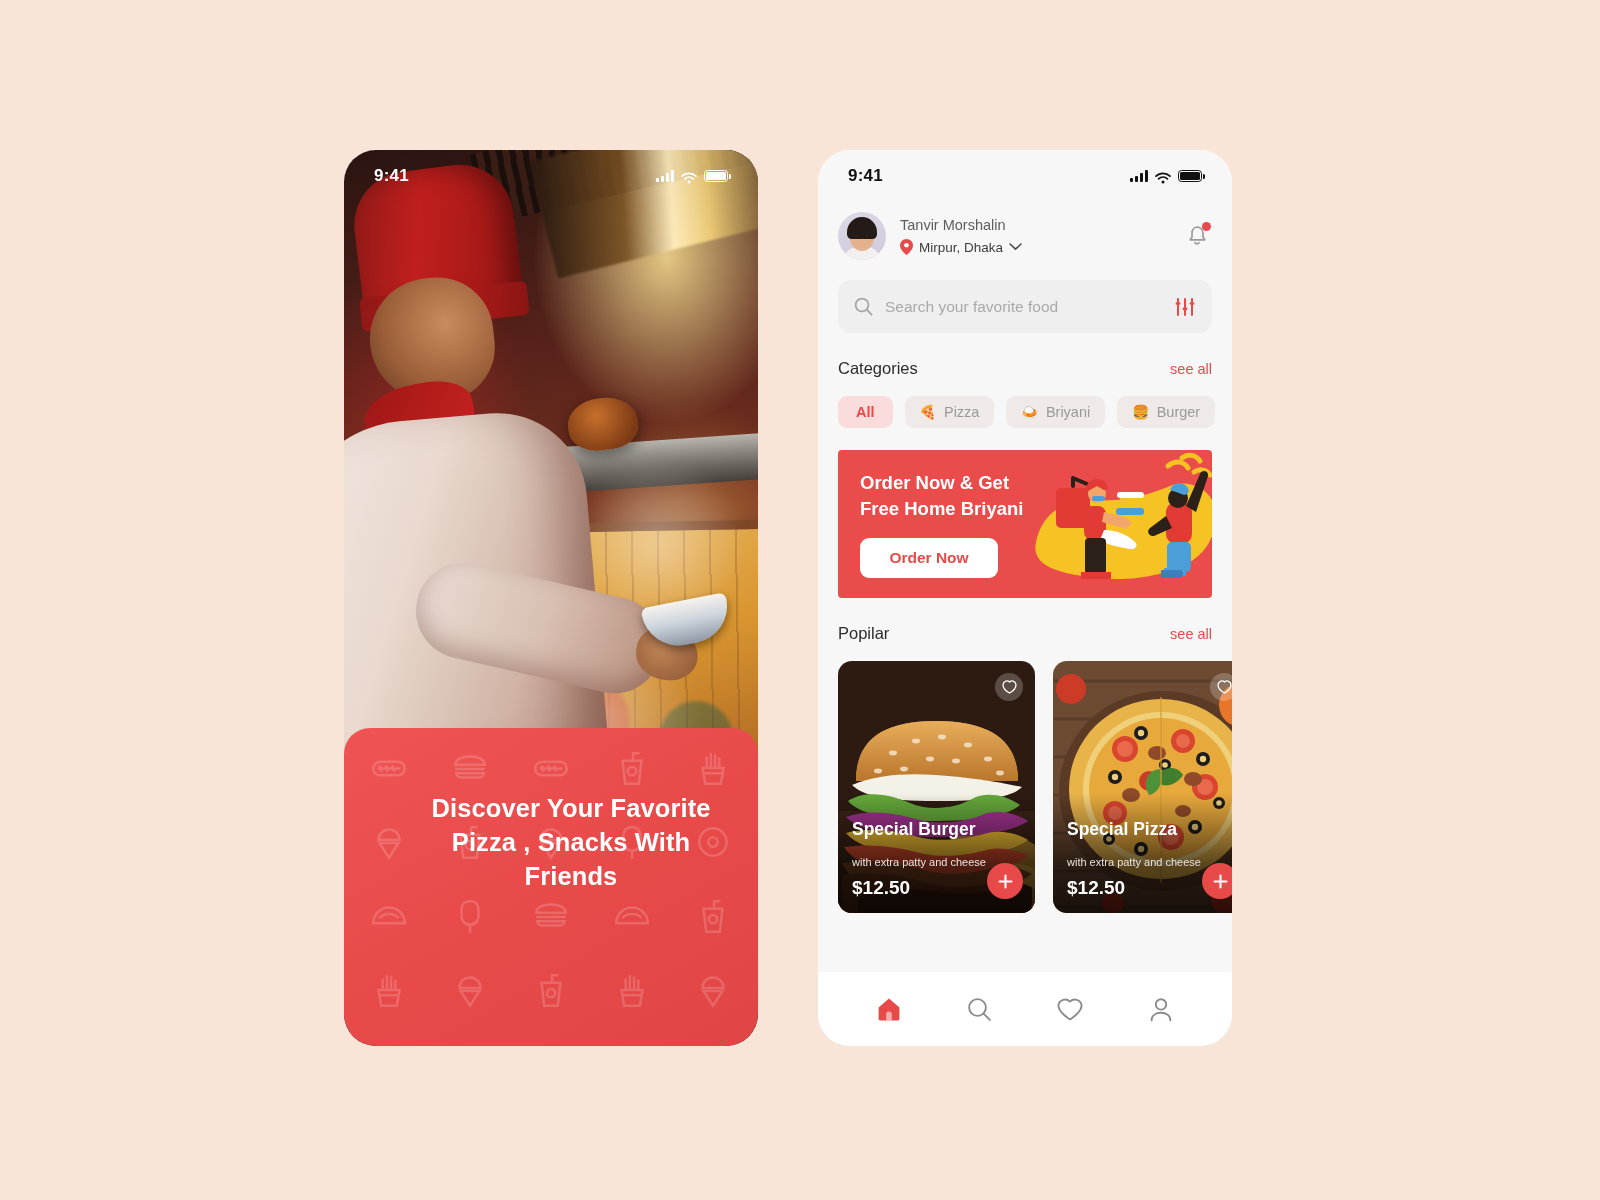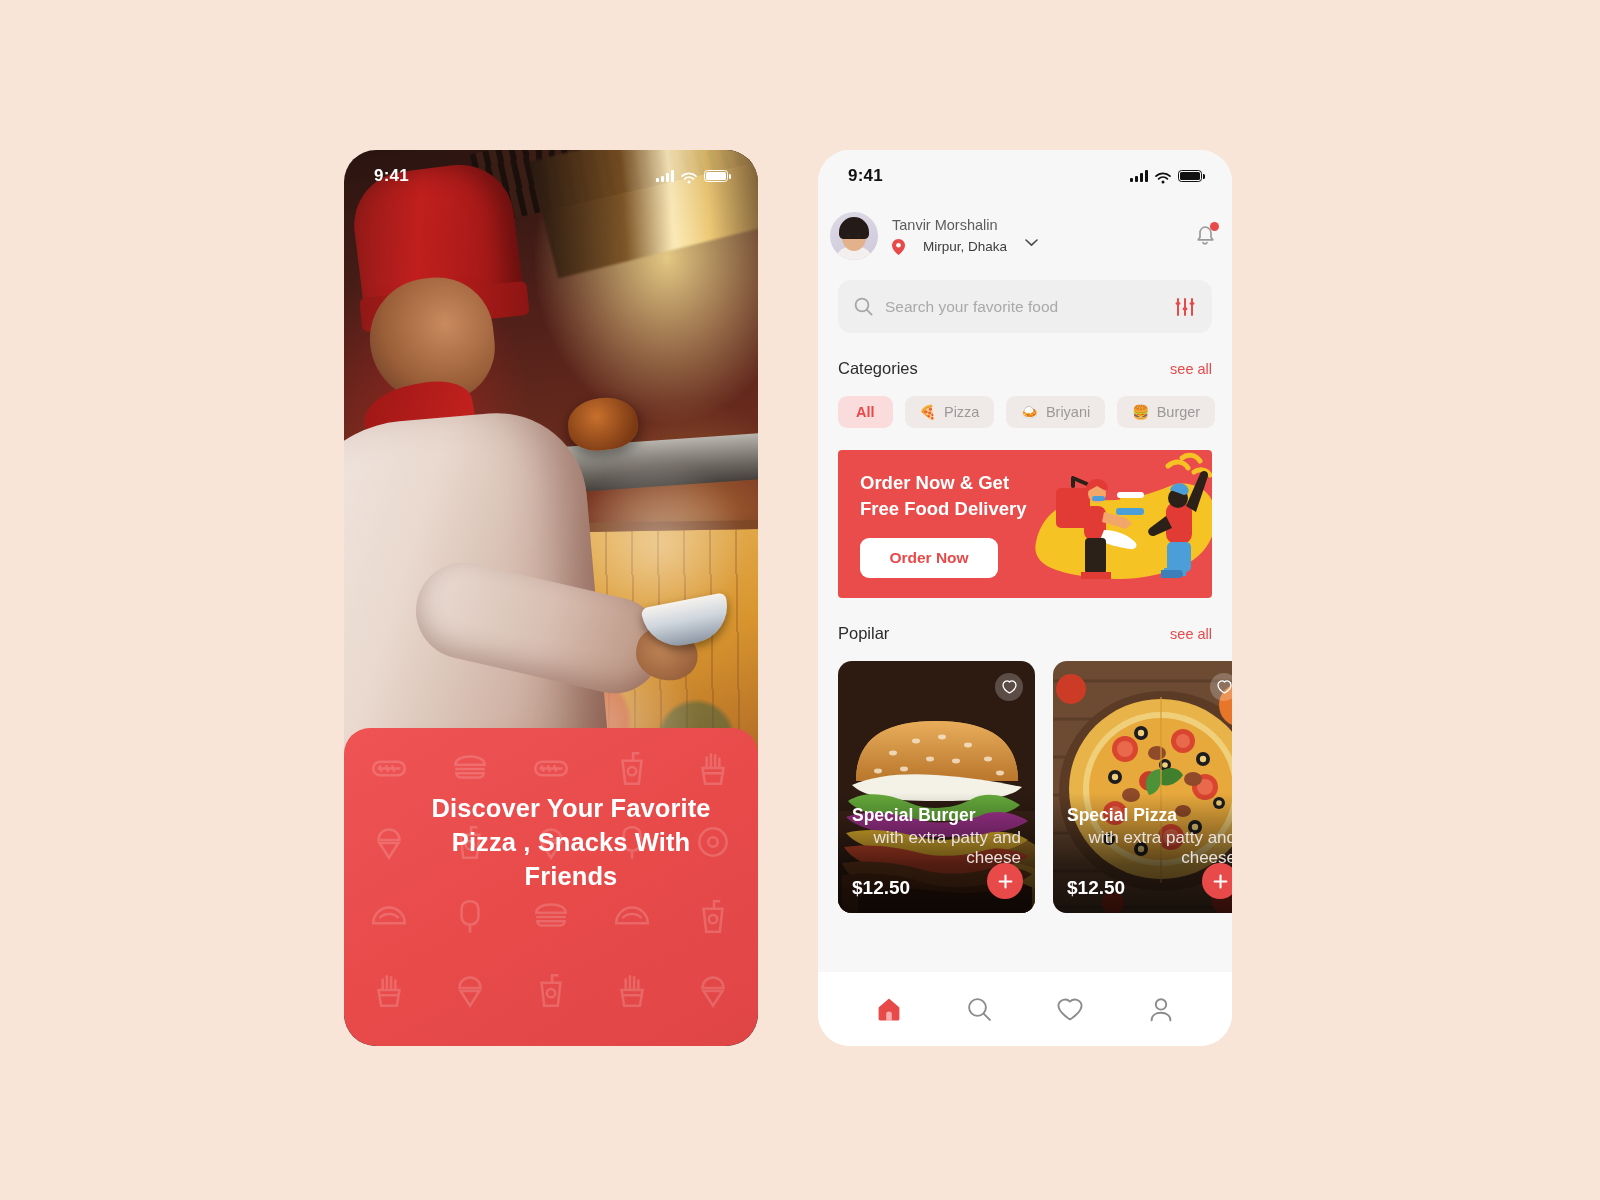--- a/index.html
+++ b/index.html
@@ -185,21 +185,21 @@
     margin:48px auto 0; width:332px; height:64px; border-radius:12px;
     background:#fff; color:#e84a4a; font-size:23px; font-weight:bold;
     display:flex; align-items:center; justify-content:center;
     border:none; cursor:pointer; font-family:inherit;
   }
 
   
   .home { position:absolute; inset:0; background:#f7f7f7; display:flex; flex-direction:column; }
   .home-scroll { flex:1; overflow:hidden; padding-top:52px; }
 
-  .topbar{ display:flex; align-items:center; padding:10px 12px 0; }
+  .topbar{ display:flex; align-items:center; padding:10px 20px 0; }
   .avatar{
     width:48px; height:48px; border-radius:50%; flex:none; overflow:hidden;
     background:linear-gradient(160deg,#ddd9e6,#cfc9da);
     position:relative;
   }
   .av-hair{
     position:absolute; left:9px; top:5px; width:30px; height:22px;
     background:#241a17; border-radius:16px 16px 5px 5px;
   }
   .av-face{
@@ -207,21 +207,21 @@
     background:#e3b18c; border-radius:44% 44% 50% 50%;
   }
   .av-body{
     position:absolute; left:6px; bottom:0; width:36px; height:13px;
     background:#f2efee; border-radius:14px 14px 0 0;
   }
   .av-eye{ position:absolute; top:23px; width:3px; height:2px; background:#2b211d; border-radius:2px; }
   .av-eye.l{ left:17px } .av-eye.r{ left:27px }
   .user-meta{ margin-left:14px; flex:1; }
   .user-name{ font-size:14.5px; color:#5d5d5d; }
-  .user-loc{ display:flex; align-items:flex-start; gap:18px; margin-top:6px; }
+  .user-loc{ display:flex; align-items:center; gap:6px; margin-top:6px; }
   .user-loc-text{ font-size:13.5px; color:#3d3d3d; }
   .bell{ width:30px; height:30px; position:relative; flex:none; cursor:pointer; }
   .bell-dot{
     position:absolute; right:1px; top:1px; width:9px; height:9px;
     border-radius:50%; background:#e84a4a;
   }
 
   .searchbar{
     margin:20px 20px 0; height:53px; border-radius:13px; background:#efefef;
     display:flex; align-items:center; padding:0 16px; gap:12px; cursor:text;
@@ -273,21 +273,21 @@
     position:absolute; left:0; right:0; bottom:0; height:120px;
     background:linear-gradient(180deg, rgba(0,0,0,0) 0%, rgba(0,0,0,.62) 60%, rgba(0,0,0,.78) 100%);
   }
   .fav{
     position:absolute; right:12px; top:12px; width:28px; height:28px;
     border-radius:50%; background:rgba(255,255,255,.22);
     display:flex; align-items:center; justify-content:center; cursor:pointer;
   }
   .fcard-info{ position:absolute; left:14px; bottom:14px; right:14px; z-index:4; }
   .fcard-name{ color:#fff; font-size:17.5px; font-weight:bold; }
-  .fcard-desc{ color:#e8e2de; font-size:17px; margin-top:2px;text-align:right; }
+  .fcard-desc{ color:#e8e2de; font-size:11px; margin-top:16px; }
   .fcard-price{ color:#fff; font-size:19px; font-weight:bold; margin-top:9px; }
   .add-btn{
     position:absolute; right:12px; bottom:14px; width:36px; height:36px;
     border-radius:50%; background:#e84a4a; color:#fff; border:none; cursor:pointer;
     display:flex; align-items:center; justify-content:center; font-size:22px;
     line-height:1; z-index:5; font-family:inherit;
   }
 
   .tabbar{
     height:74px; background:#fff; display:flex; align-items:center;
@@ -577,21 +577,21 @@
           <div class="chip">
             <span class="em">🍔</span>
             <span>Burger</span>
           </div>
         </div>
 
         <div class="promo">
           <div class="promo-left">
             <div class="promo-title">
               <div>Order Now &amp; Get</div>
-              <div>Free Food Delivery</div>
+              <div>Free Home Briyani</div>
             </div>
             <button class="promo-btn">Order Now</button>
           </div>
           <svg class="promo-art" viewBox="0 0 200 148">
             <path d="M18 92c6-30 30-44 62-42 28 2 52-6 72-14 18-7 40 2 44 20 5 22-4 44-24 56-22 13-60 20-92 16-34-4-68-10-62-36z" fill="#F6C324"></path>
             <path d="M150 16c7-6 16-5 20 2M164 8c6-5 14-3 18 3M176 22c6-4 13-2 16 3" stroke="#F6C324" stroke-width="5" fill="none" stroke-linecap="round"></path>
             <rect x="38" y="38" width="34" height="40" rx="5" fill="#E23B35"></rect>
             <path d="M55 36v-8M55 28l14 6" stroke="#2B2118" stroke-width="4" stroke-linecap="round"></path>
             <rect x="66" y="56" width="22" height="34" rx="8" fill="#E23B35"></rect>
             <path d="M70 44a9 9 0 0118 0 9 9 0 01-18 0z" fill="#F2A66A"></path>

